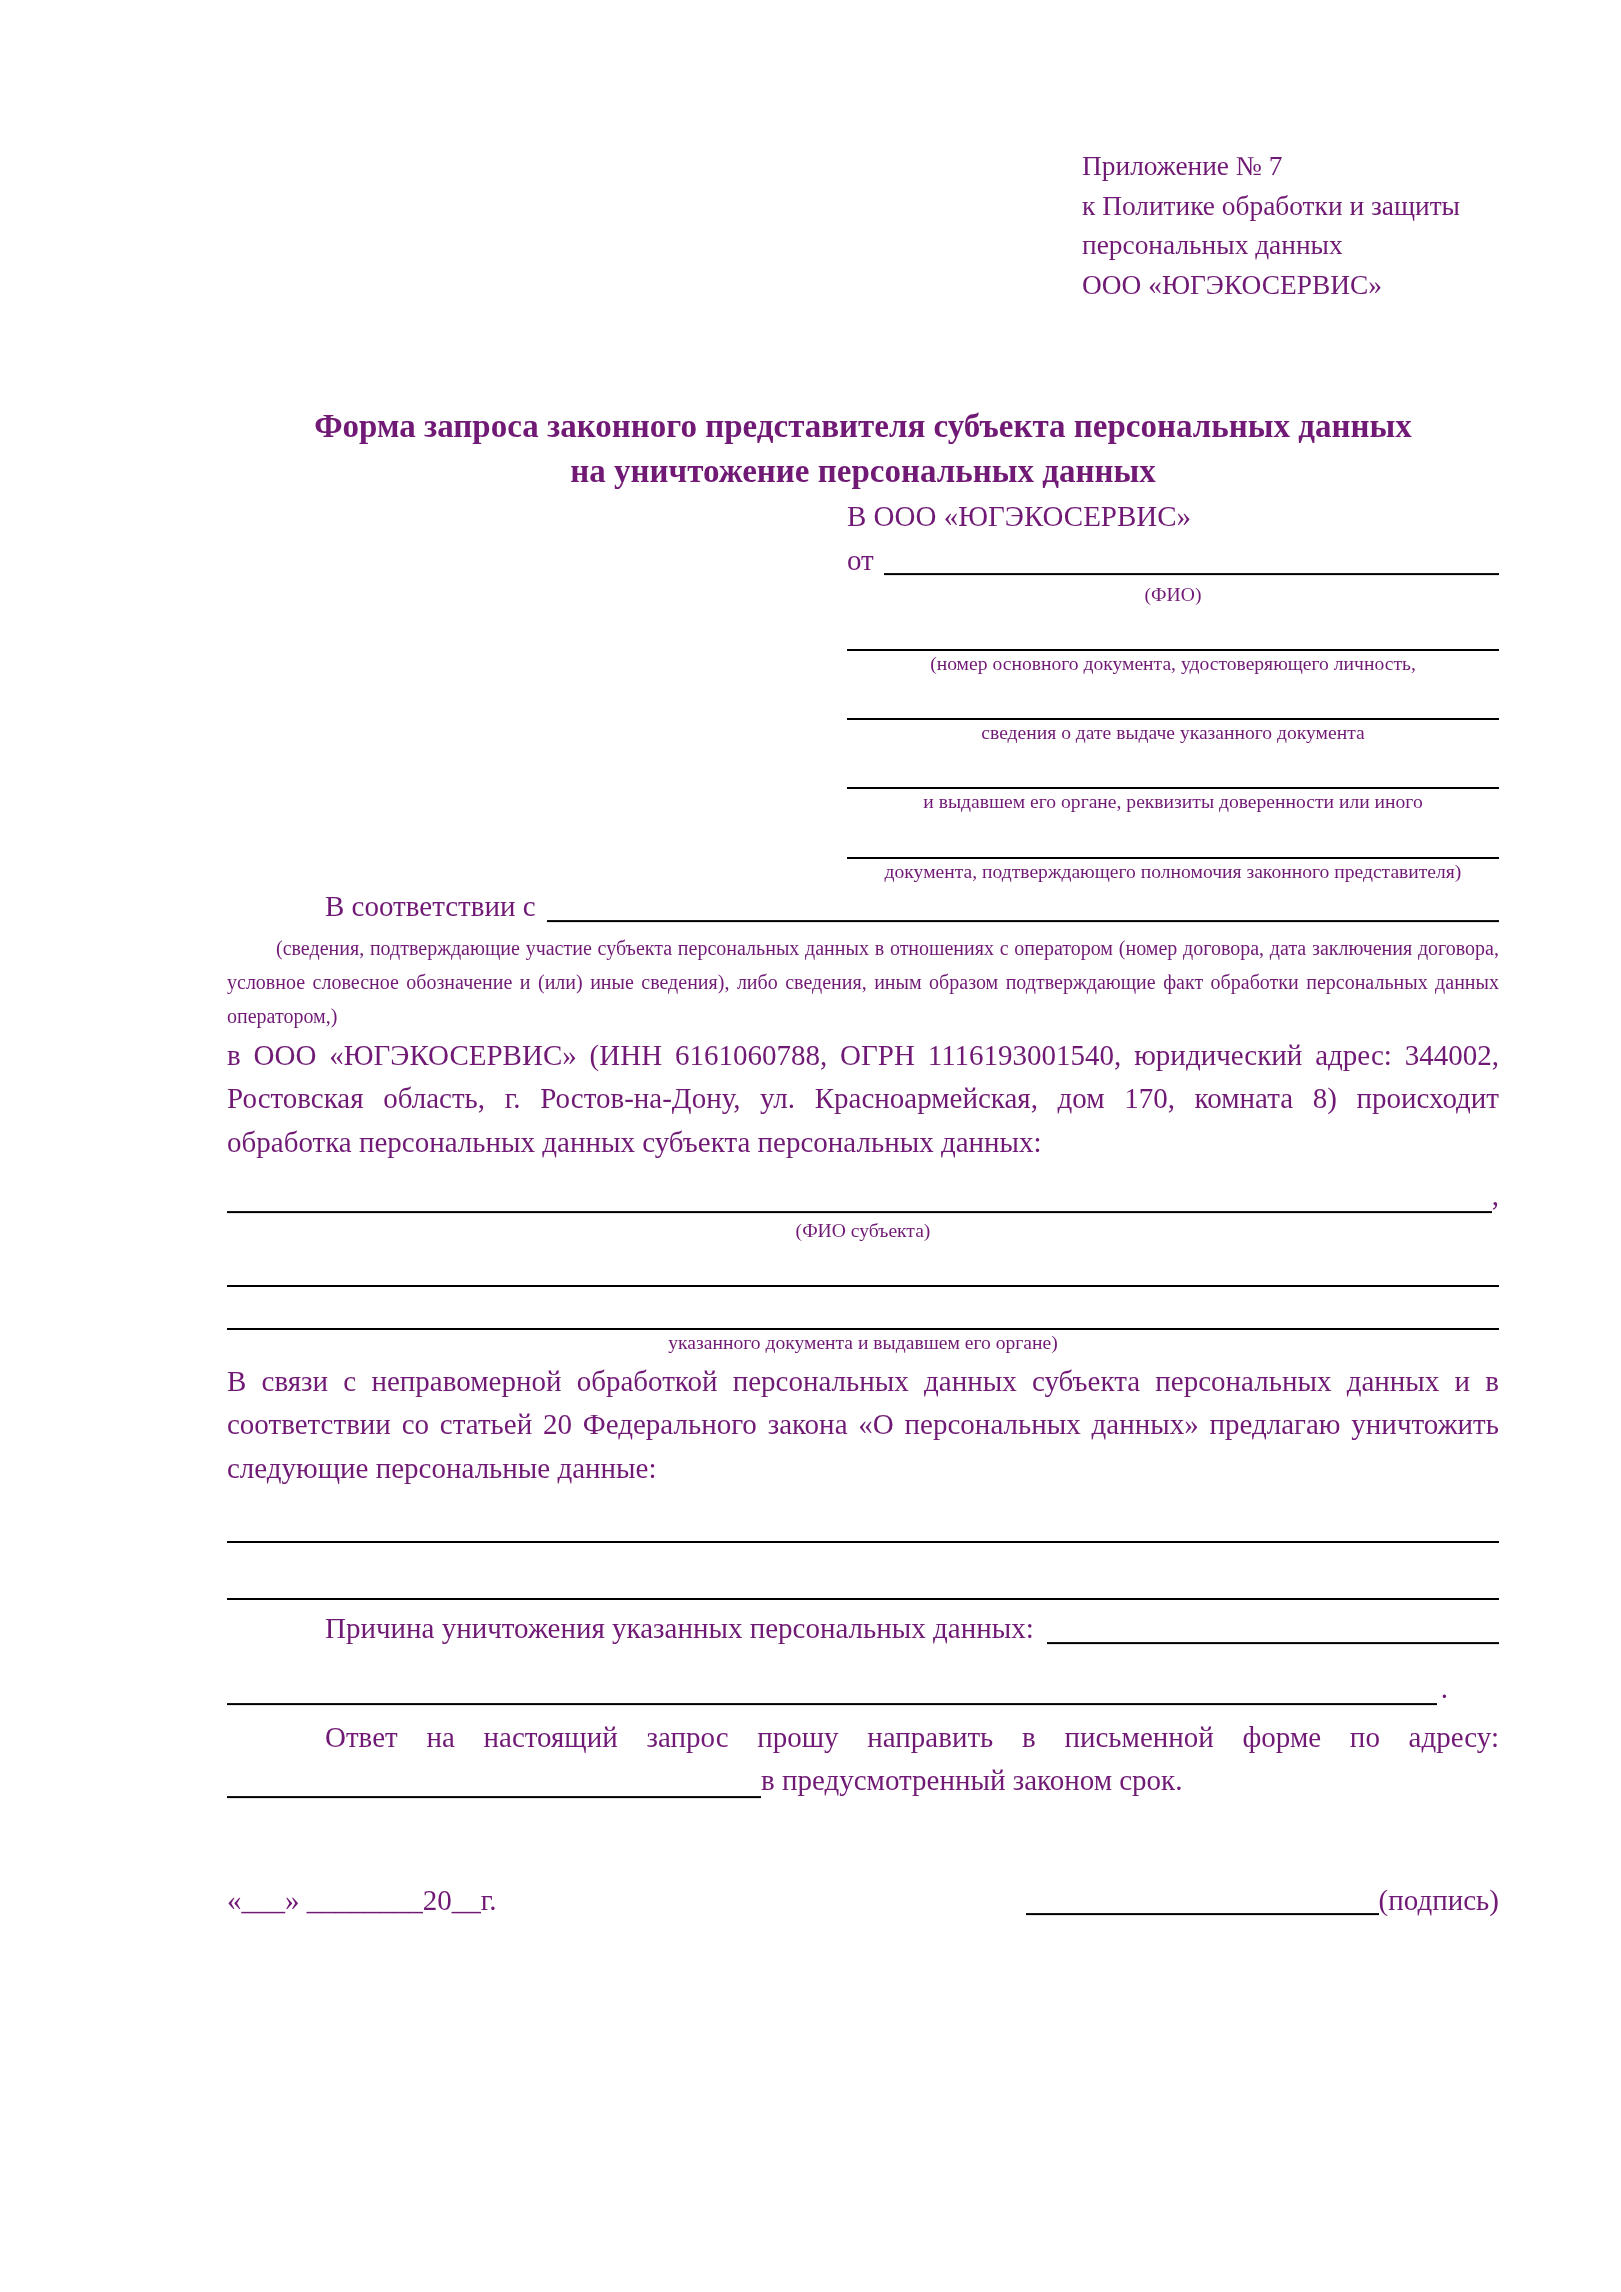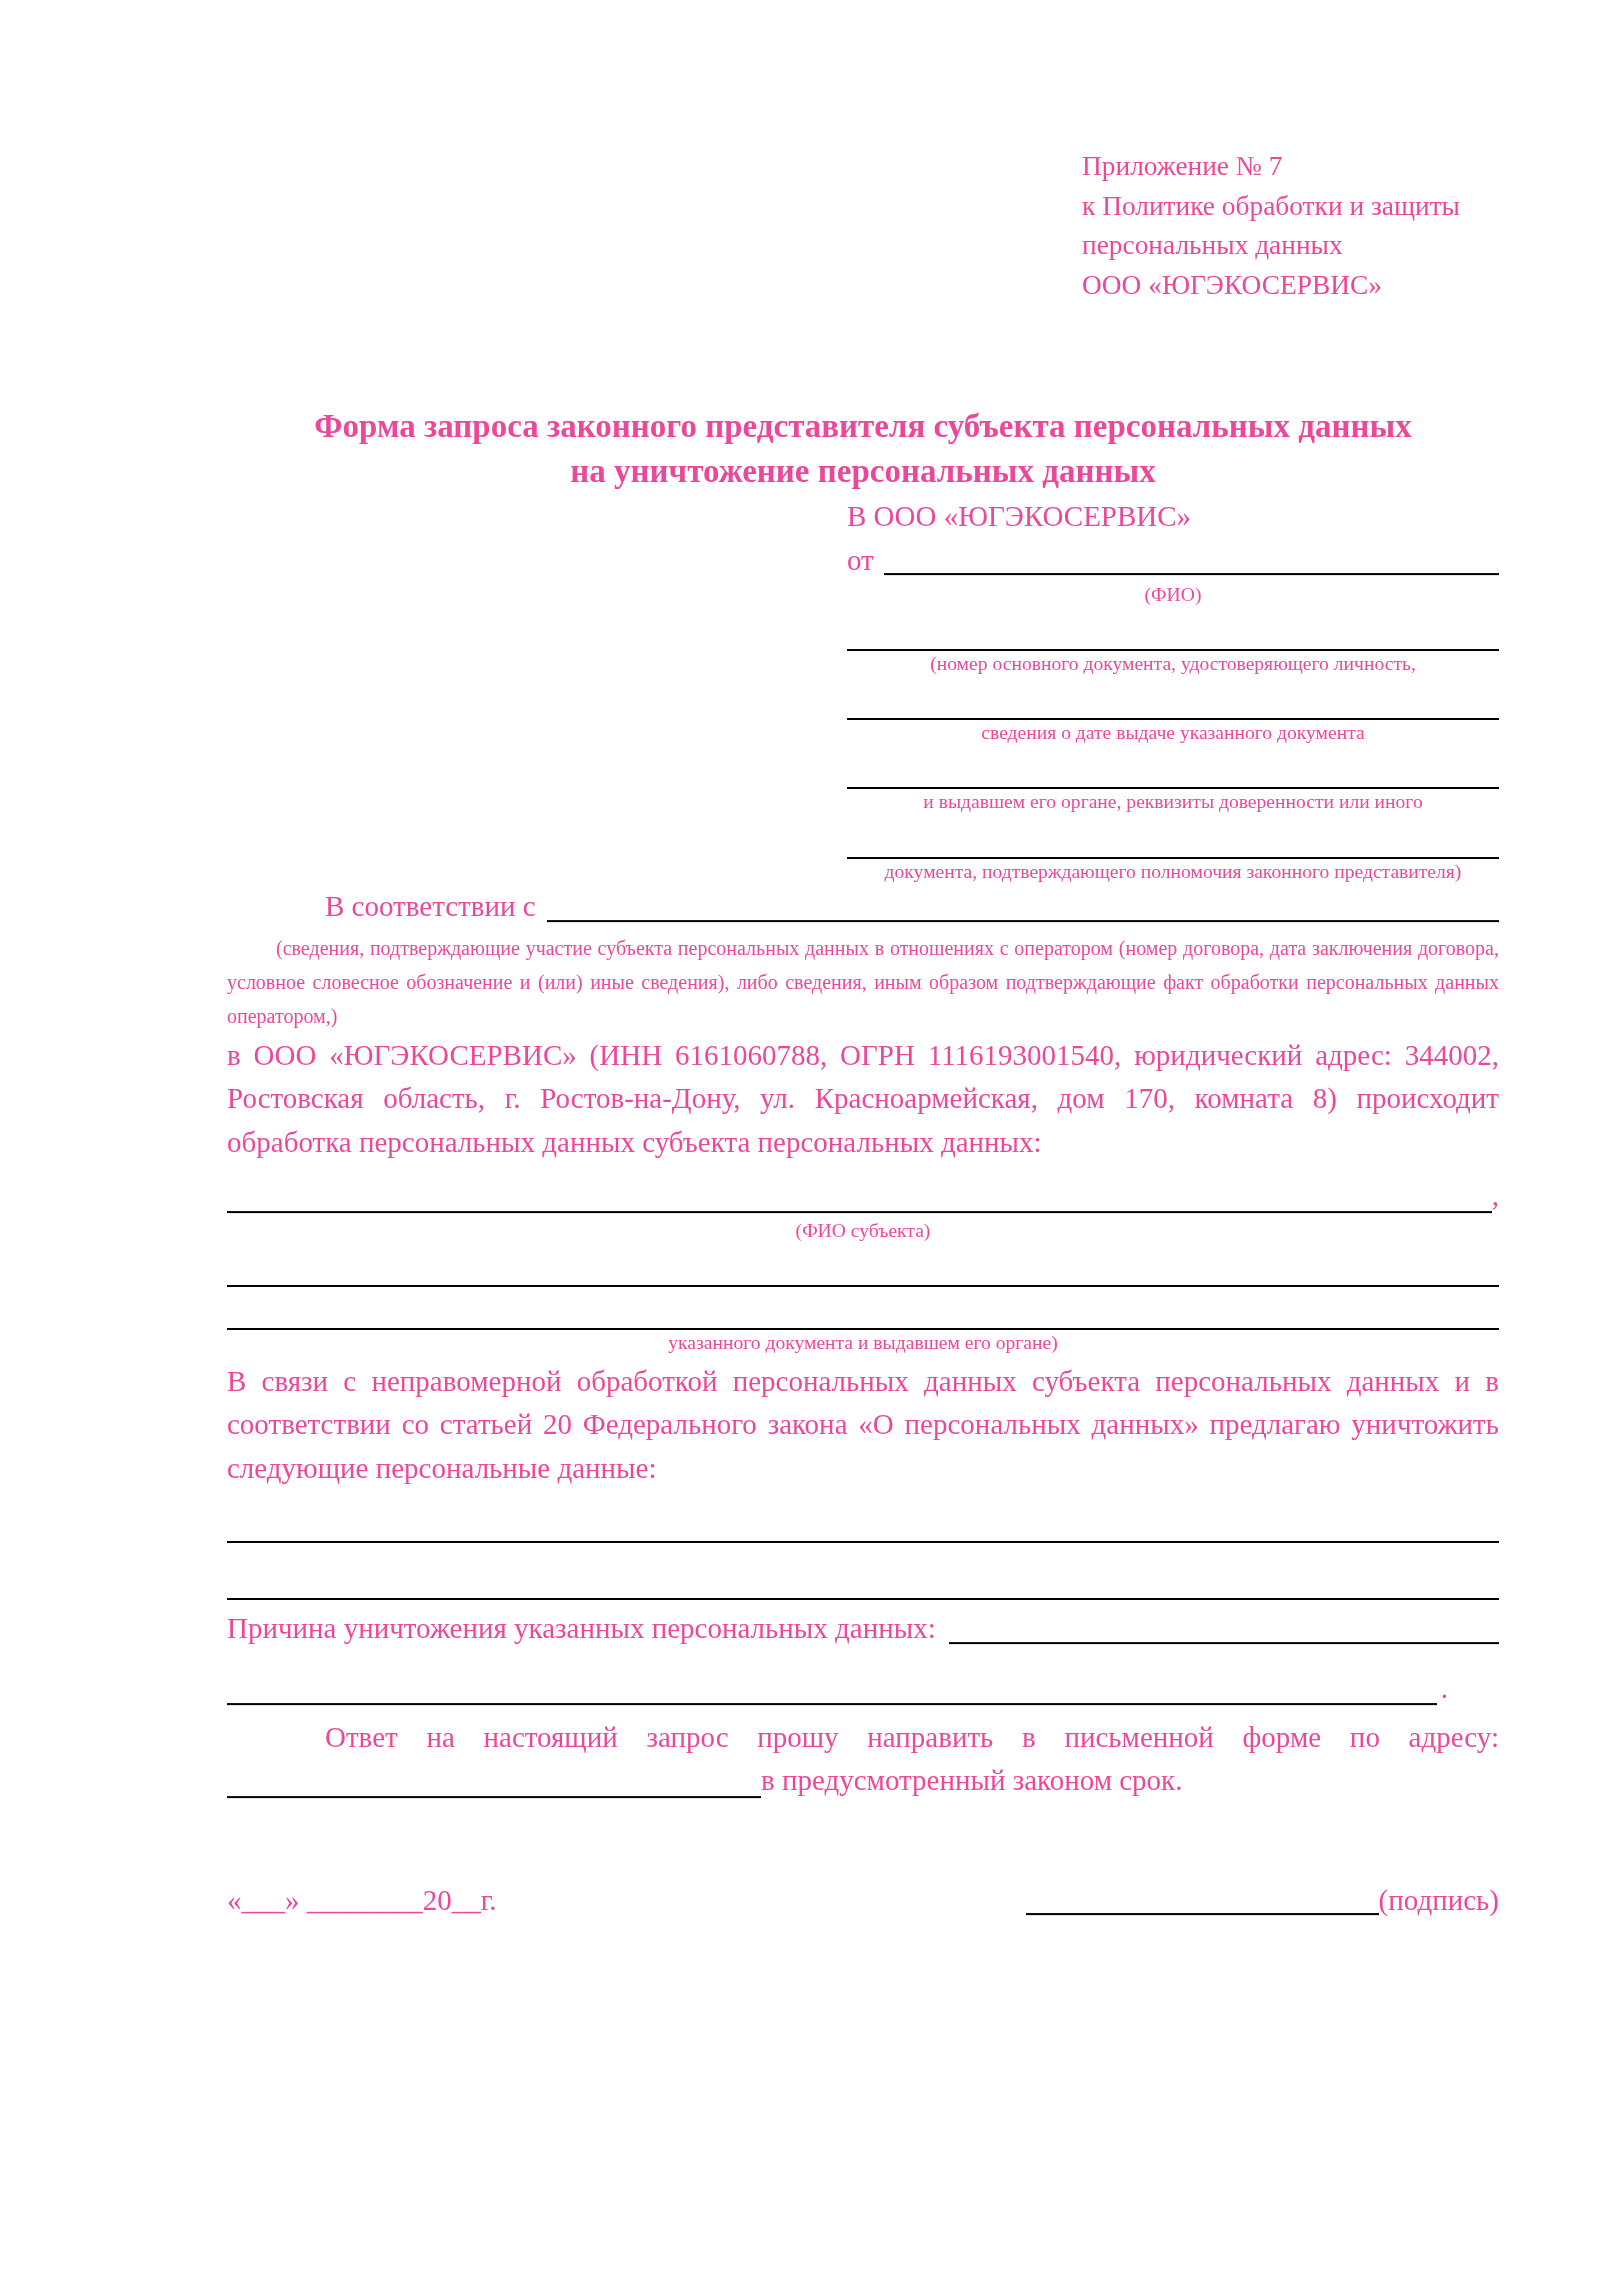--- a/index.html
+++ b/index.html
@@ -1,17 +1,17 @@
 <!DOCTYPE html>
 <html lang="ru"><head>
 <meta charset="utf-8">
 <style>
   html,body{margin:0;padding:0;background:#888;}
   .page{
-    width:1621px;height:2293px;background:#ffffff;color:#ec4899;
+    width:1621px;height:2293px;background:#ffffff;color:#701a75;
     font-family:"Liberation Serif","DejaVu Serif",serif;
     font-size:29px;line-height:1.5;
     box-sizing:border-box;
     padding:147px 122px 0 227px;
     margin:0 auto;position:relative;
   }
   .header-note{width:431px;margin-left:855px;font-size:27.4px;line-height:1.45;}
   .doc-title{margin-top:98px;text-align:center;font-weight:bold;font-size:33px;line-height:1.38;}
   .addressee{margin-left:620px;width:652px;}
   .row{display:flex;align-items:flex-end;}
@@ -21,21 +21,21 @@
   .caption{font-size:19.6px;line-height:1.3;text-align:center;}
   .write-space{border-bottom:2.9px solid #000;height:29px;margin-top:12.7px;}
   .para{text-align:justify;}
   .accordance{display:flex;align-items:flex-end;margin-top:1px;}
   .accordance-label{margin-left:98px;margin-right:11.8px;white-space:nowrap;}
   .fineprint{font-size:20px;line-height:1.72;text-align:justify;text-indent:49px;margin-top:2px;}
   .blank-line{border-bottom:2.9px solid #000;height:35px;}
   .blank-line+.blank-line{margin-top:19.6px;}
   .blank-block{margin-top:15.7px;}
   .reason-row{margin-top:7.8px;}
-  .reason-label{margin-right:13.7px;white-space:nowrap;}
+  .reason-label{margin-left:98px;margin-right:13.7px;white-space:nowrap;}
   .period-row{margin-top:15.7px;padding-right:51px;}
   .period-row .tail-char{padding-left:3.9px;}
   .reply-para{margin-top:5.9px;text-align:justify;text-align-last:justify;text-indent:98px;}
   .tail-row{display:flex;align-items:flex-end;}
   .short-fill{width:534px;border-bottom:2.9px solid #000;transform:translateY(-4.9px);flex:0 0 auto;}
   .footer-row{margin-top:76px;display:flex;align-items:flex-end;justify-content:space-between;gap:12px;}
   .sig-group{display:flex;align-items:flex-end;}
   .sig-fill{width:353px;border-bottom:2.9px solid #000;transform:translateY(-6.9px);flex:0 0 auto;}
   .nowrap{white-space:nowrap;}
 </style>

